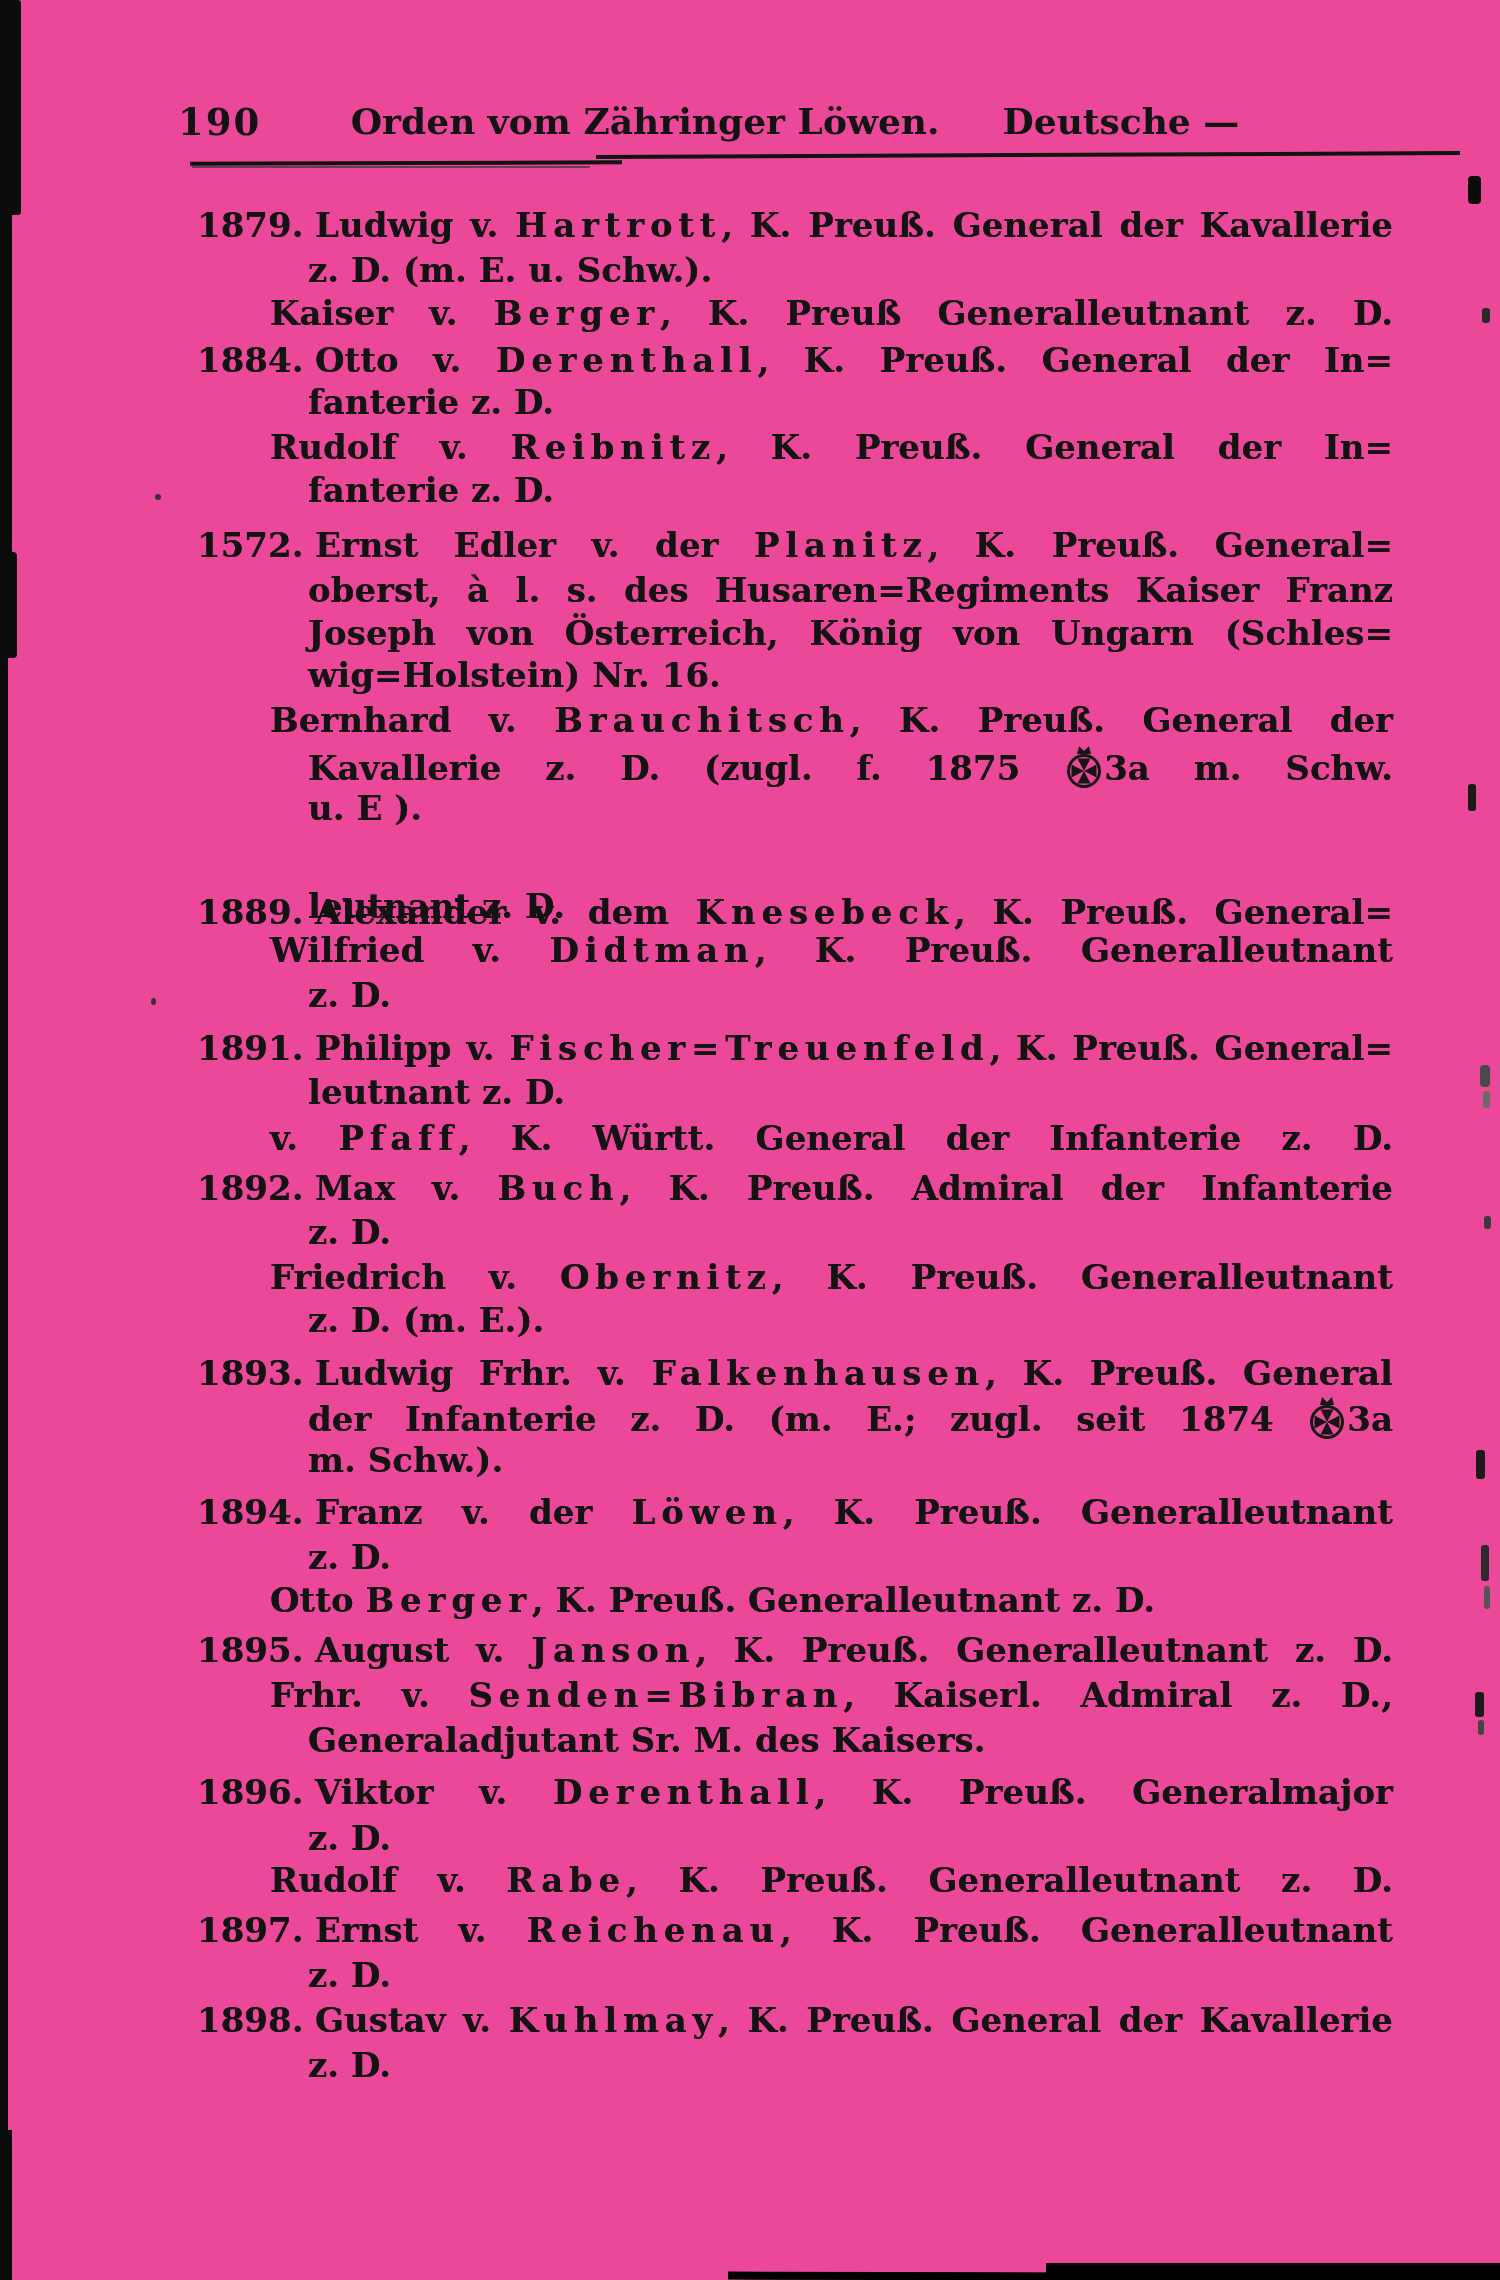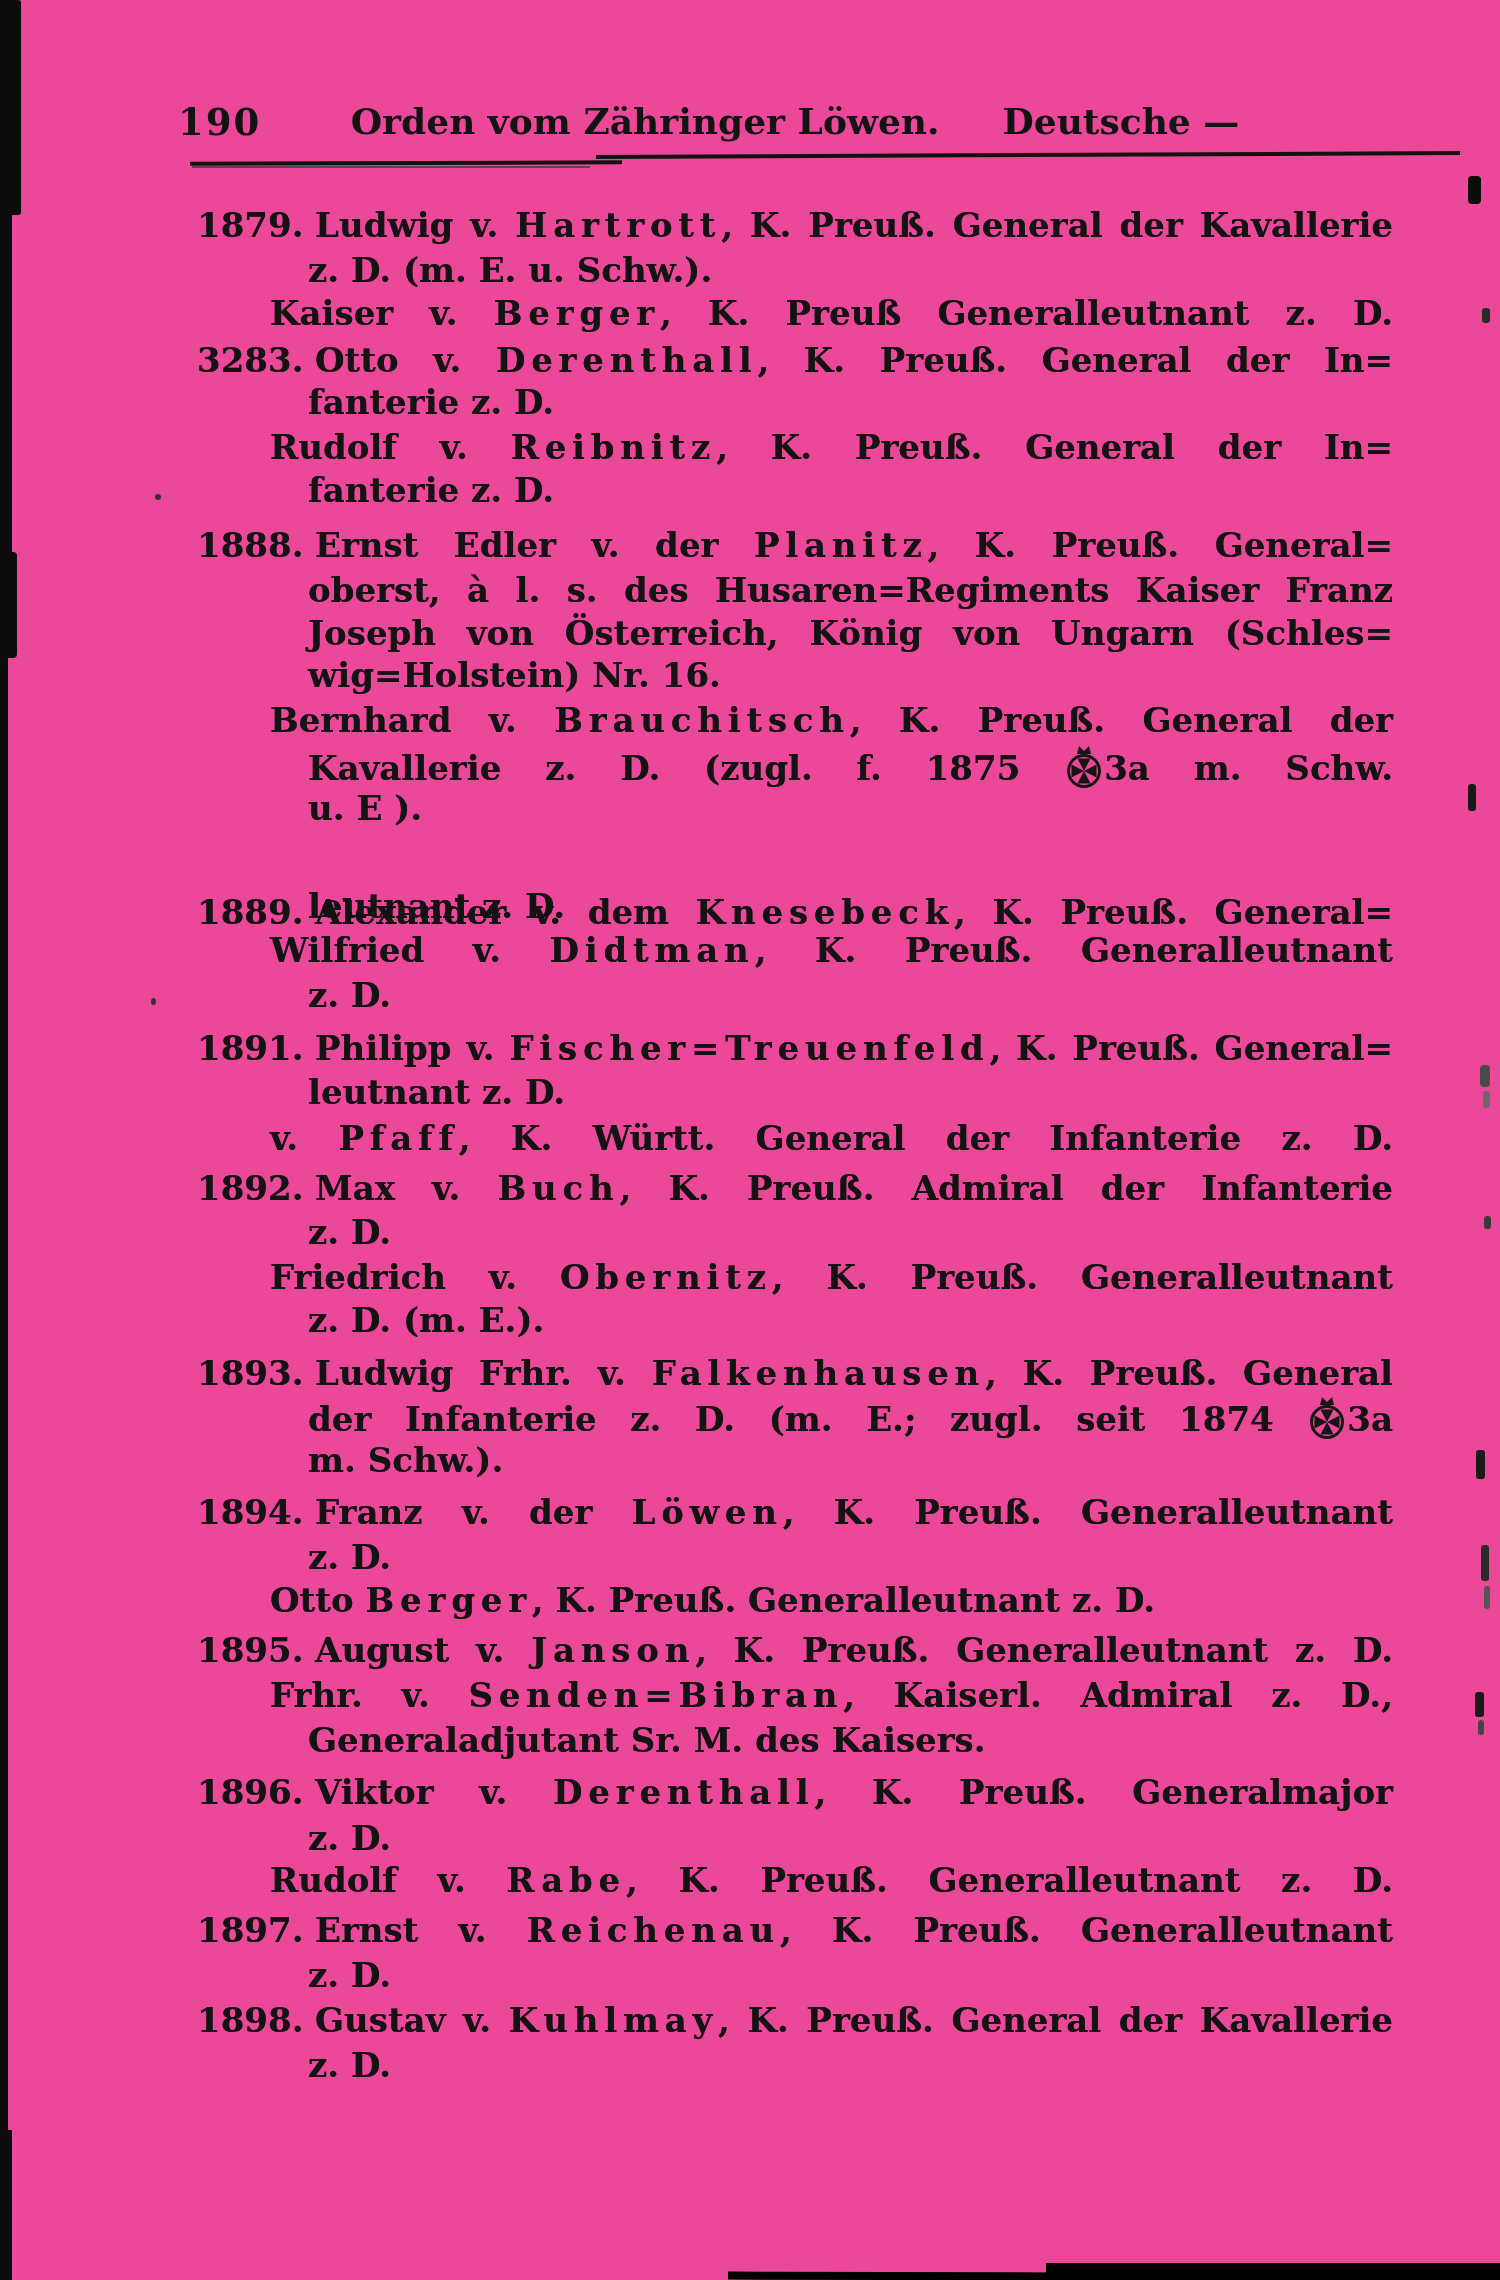--- a/index.html
+++ b/index.html
@@ -71,25 +71,25 @@
   <div class="pagenum">190</div>
   <div class="head"><span>Orden vom Zähringer Löwen.</span><span class="sect">Deutsche —</span></div>
   <div class="rule rule1"></div>
   <div class="rule rule1b"></div>
   <div class="rule rule2"></div>
 
   <div id="text-block">
       <div class="line year fill" style="top: 203px;"><span class="yr">1879.</span><span>Ludwig v. </span><span class="sperr">Hartrott</span><span>, K. Preuß. General der Kavallerie</span></div>
       <div class="line wrap" style="top: 248px;"><span>z. D. (m. E. u. Schw.).</span></div>
       <div class="line person fill" style="top: 291px;"><span>Kaiser v. </span><span class="sperr">Berger</span><span>, K. Preuß Generalleutnant z. D.</span></div>
-      <div class="line year fill" style="top: 338px;"><span class="yr">3283.</span><span>Otto v. </span><span class="sperr">Derenthall</span><span>, K. Preuß. General der In=</span></div>
+      <div class="line year fill" style="top: 338px;"><span class="yr">1884.</span><span>Otto v. </span><span class="sperr">Derenthall</span><span>, K. Preuß. General der In=</span></div>
       <div class="line wrap" style="top: 380px;"><span>fanterie z. D.</span></div>
       <div class="line person fill" style="top: 425px;"><span>Rudolf v. </span><span class="sperr">Reibnitz</span><span>, K. Preuß. General der In=</span></div>
       <div class="line wrap" style="top: 468px;"><span>fanterie z. D.</span></div>
-      <div class="line year fill" style="top: 523px;"><span class="yr">1888.</span><span>Ernst Edler v. der </span><span class="sperr">Planitz</span><span>, K. Preuß. General=</span></div>
+      <div class="line year fill" style="top: 523px;"><span class="yr">1572.</span><span>Ernst Edler v. der </span><span class="sperr">Planitz</span><span>, K. Preuß. General=</span></div>
       <div class="line wrap fill" style="top: 568px;"><span>oberst, à l. s. des Husaren=Regiments Kaiser Franz</span></div>
       <div class="line wrap fill" style="top: 611px;"><span>Joseph von Österreich, König von Ungarn (Schles=</span></div>
       <div class="line wrap" style="top: 653px;"><span>wig=Holstein) Nr. 16.</span></div>
       <div class="line person fill" style="top: 698px;"><span>Bernhard v. </span><span class="sperr">Brauchitsch</span><span>, K. Preuß. General der</span></div>
       <div class="line wrap fill" style="top: 745px;"><span>Kavallerie z. D. (zugl. f. 1875 </span><span class="sym"><svg width="40" height="44" viewBox="0 0 40 44" xmlns="http://www.w3.org/2000/svg">
             <path d="M13,9 L15,1 L20,6 L25,1 L27,9 Z" fill="#151515"></path>
             <circle cx="20" cy="26" r="15.5" fill="none" stroke="#151515" stroke-width="3"></circle>
             <path d="M20,26 L13.5,13.5 L26.5,13.5 Z" fill="#151515"></path>
             <path d="M20,26 L13.5,38.5 L26.5,38.5 Z" fill="#151515"></path>
             <path d="M20,26 L7.5,19.5 L7.5,32.5 Z" fill="#151515"></path>

